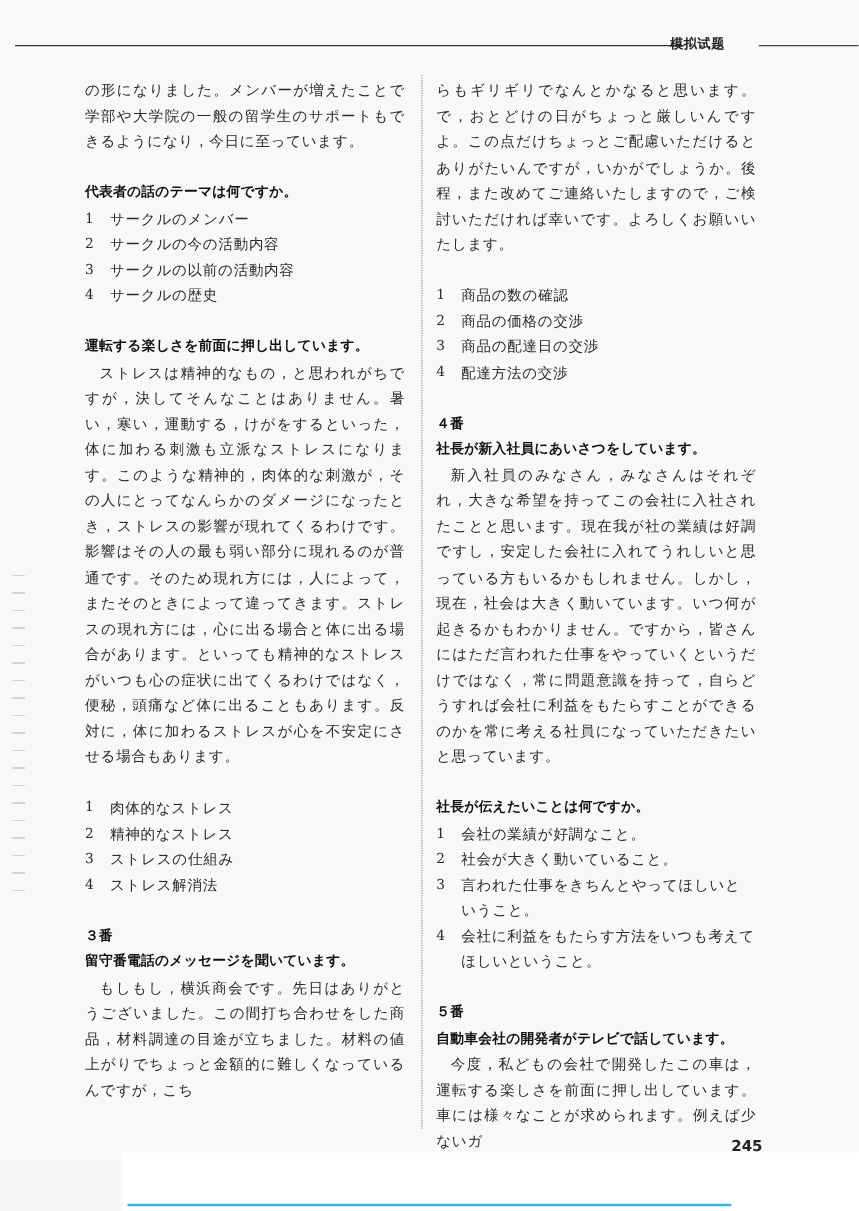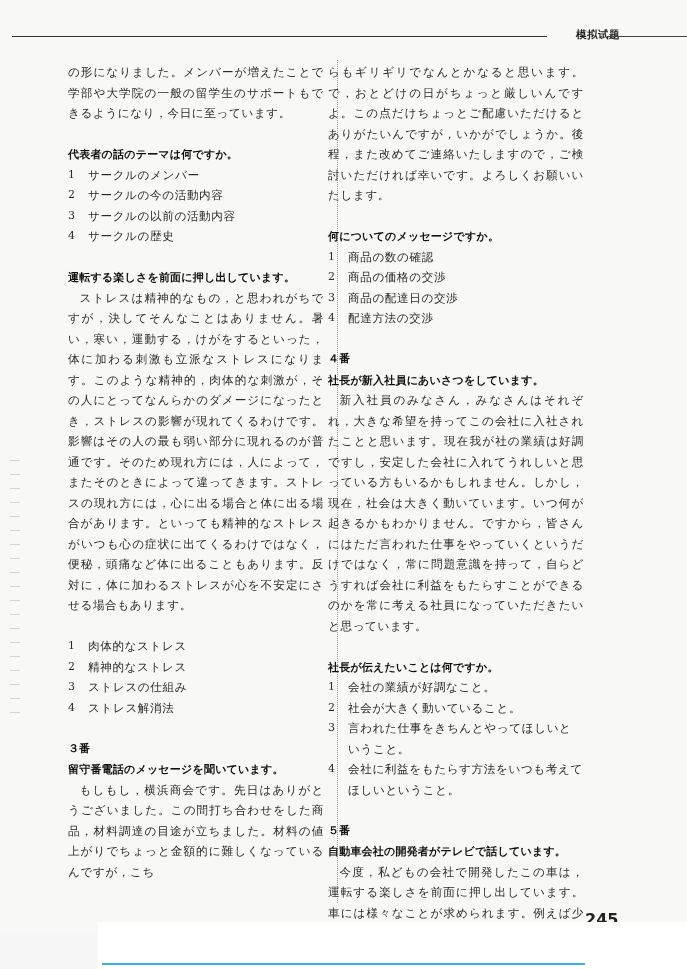--- a/index.html
+++ b/index.html
@@ -4,38 +4,38 @@
 <style>
   html, body { margin:0; padding:0; }
   body {
     width:687px; height:969px; overflow:hidden; position:relative;
     background:#f7f7f7;
     font-family:"DejaVu Serif", "Liberation Serif", serif;
     color:#2a2a2a;
   }
   .page-bg { position:absolute; left:0; top:0; width:687px; height:930px; background:#f8f8f7; }
   .header-rule-left { position:absolute; left:12px; top:36px; width:535px; height:1px; background:#333; }
-  .header-title { position:absolute; left:576px; top:28px; font-family:"DejaVu Sans","Liberation Sans",sans-serif; font-weight:bold; font-size:10.5px; color:#222; letter-spacing:0.5px; }
+  .header-title { position:absolute; left:536px; top:28px; font-family:"DejaVu Sans","Liberation Sans",sans-serif; font-weight:bold; font-size:10.5px; color:#222; letter-spacing:0.5px; }
   .header-rule-right { position:absolute; left:607px; top:36px; width:80px; height:1px; background:#444; }
 
   .col { position:absolute; top:62px; width:256px; font-size:11.6px; line-height:20.5px; }
   .col.left { left:68px; }
-  .col.right { left:328px; }
+  .col.right { left:349px; }
   .divider { position:absolute; left:337px; top:60px; width:0; height:843px; border-left:1px dotted #9a9a9a; }
 
   .p { text-align:justify; letter-spacing:0.6px; margin:0; }
   .p.indent { text-indent:1em; }
   .gap { height:20.5px; }
   .q { font-family:Liberation Sans, sans-serif; font-weight:bold; font-size:11px; color:#111; margin:0; letter-spacing:0.2px; }
   .num-head { font-family:"DejaVu Sans","Liberation Sans",sans-serif; font-weight:bold; font-size:11px; color:#111; margin:0; }
   .opt { display:flex; margin:0; }
   .opt .n { width:20px; flex:none; font-size:11px; }
   .opt .t { flex:1; letter-spacing:0.6px; }
 
-  .page-number { position:absolute; left:585px; top:910px; font-family:"DejaVu Sans","Liberation Sans",sans-serif; font-weight:bold; font-size:16px; color:#222; }
+  .page-number { position:absolute; left:585px; top:910px; font-family:"DejaVu Sans","Liberation Sans",sans-serif; font-weight:bold; font-size:12px; color:#222; }
   .bottom-white { position:absolute; left:98px; top:922px; width:589px; height:47px; background:#fff; }
   .bottom-blue { position:absolute; left:102px; top:963px; width:483px; height:2px; background:#36b0e6; }
   .margin-dots { position:absolute; left:10px; top:460px; width:10px; height:260px;
      background:repeating-linear-gradient(#bbb 0 1px, transparent 1px 14px); opacity:.6; }
 </style>
 </head>
 <body>
 
 <div class="page-bg"></div>
 
@@ -93,21 +93,20 @@
   <p class="num-head">３番</p>
   <p class="q">留守番電話のメッセージを聞いています。</p>
   <p class="p indent">もしもし，横浜商会です。先日はありがとうございました。この間打ち合わせをした商品，材料調達の目途が立ちました。材料の値上がりでちょっと金額的に難しくなっているんですが，こち</p>
 </div>
 
 <div class="divider"></div>
 
 <div class="col right">
   <p class="p">らもギリギリでなんとかなると思います。で，おとどけの日がちょっと厳しいんですよ。この点だけちょっとご配慮いただけるとありがたいんですが，いかがでしょうか。後程，また改めてご連絡いたしますので，ご検討いただければ幸いです。よろしくお願いいたします。</p>
   <div class="gap"></div>
-  <p class="q">何についてのメッセージですか。</p>
   <div>
     <div class="opt">
         <span class="n">1</span>
         <span class="t">商品の数の確認</span>
       </div>
     <div class="opt">
         <span class="n">2</span>
         <span class="t">商品の価格の交渉</span>
       </div>
     <div class="opt">

